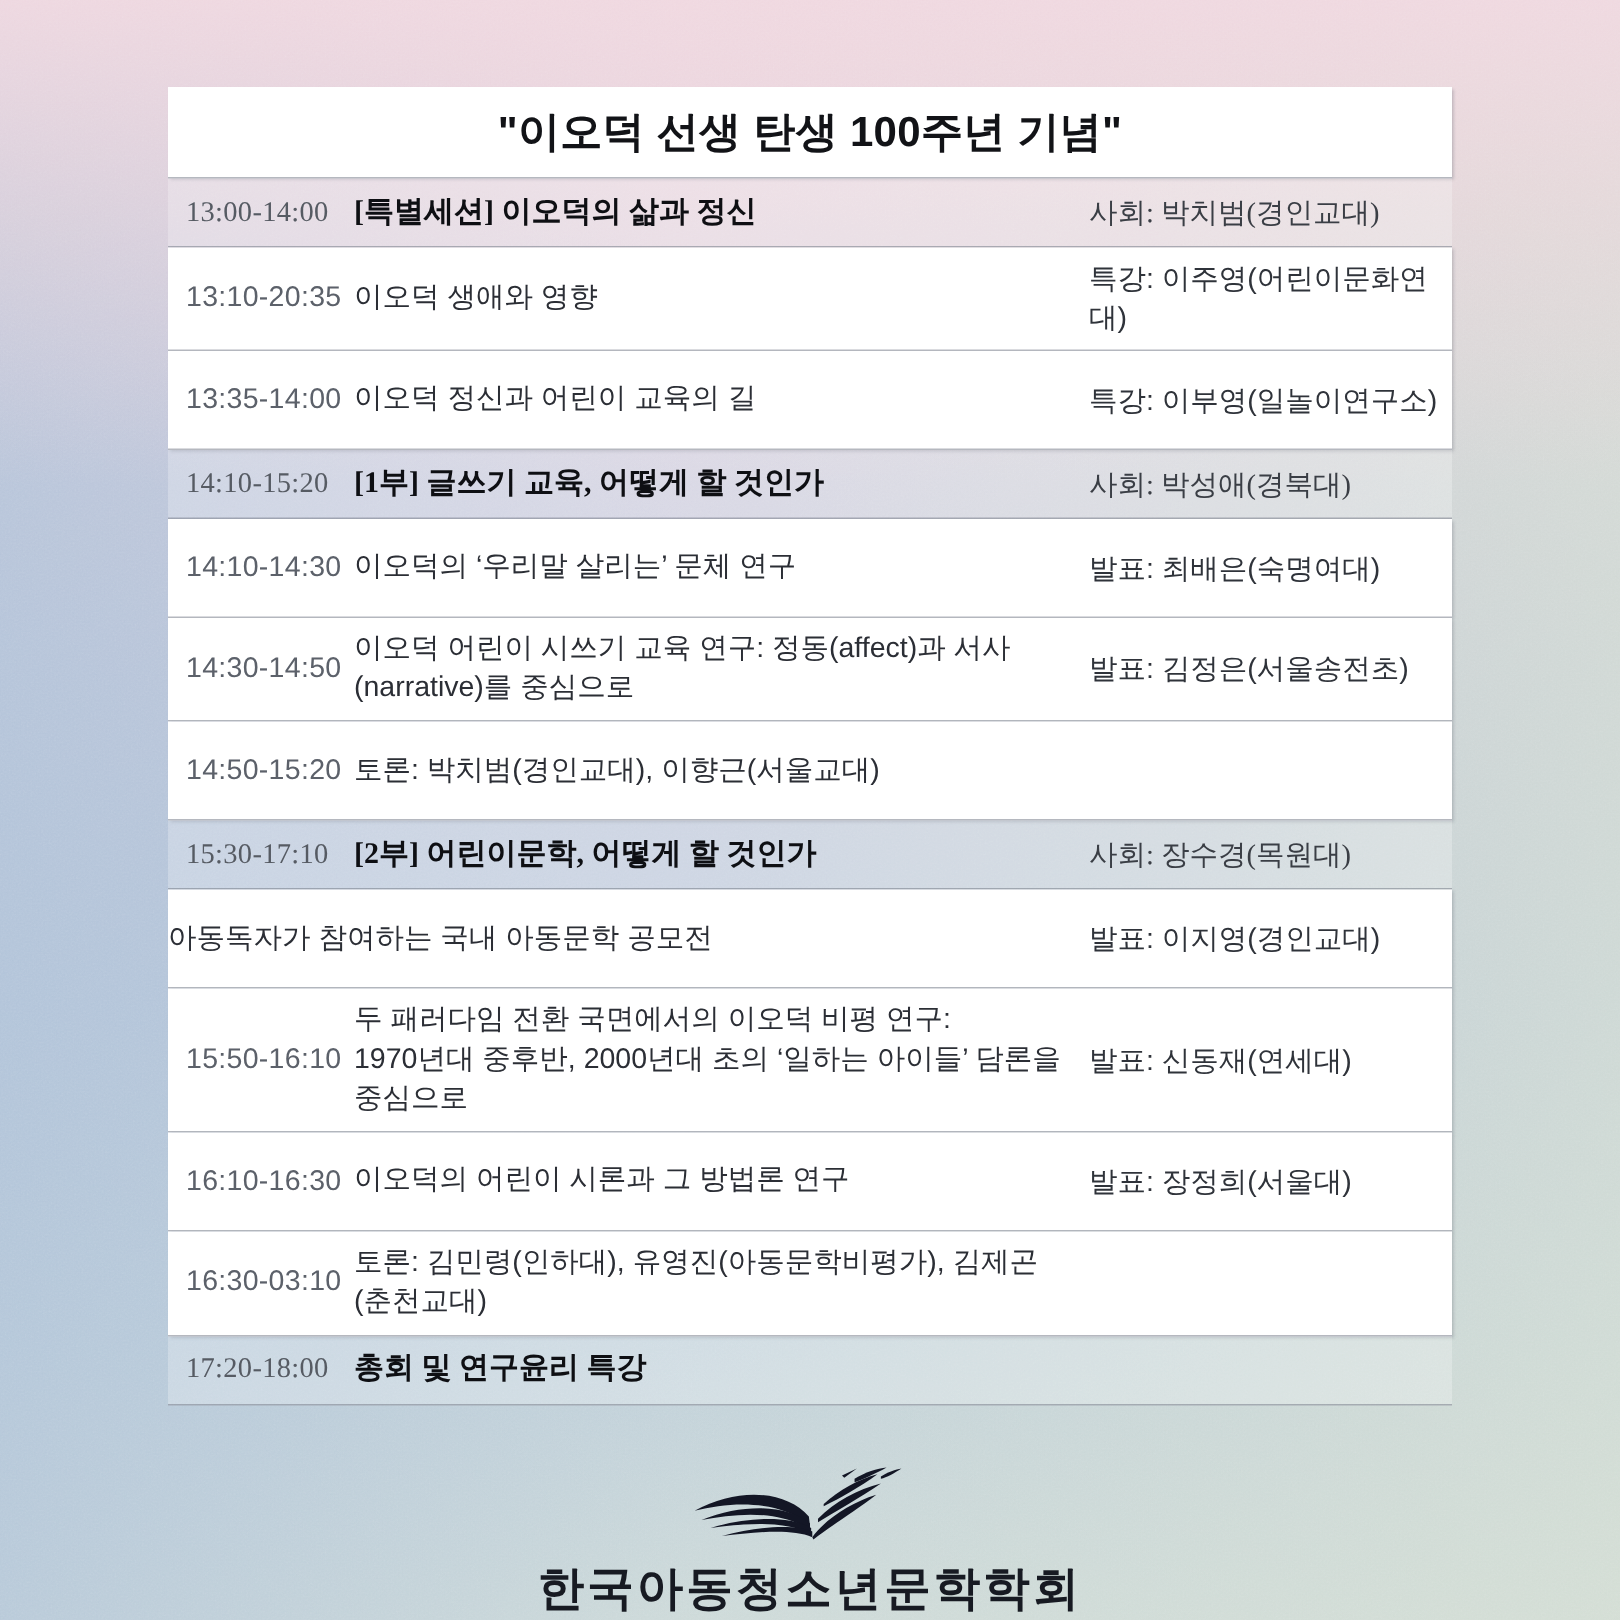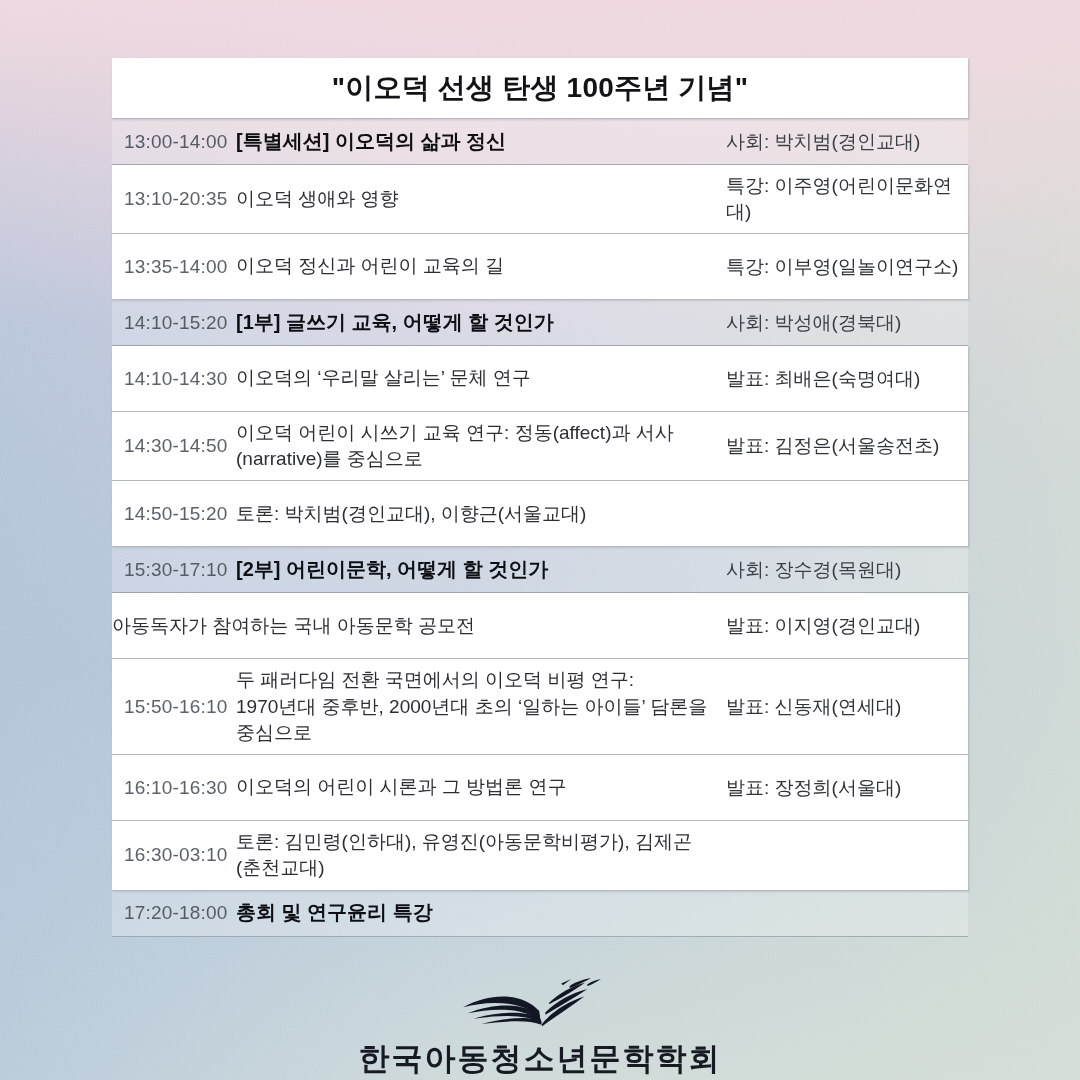--- a/index.html
+++ b/index.html
@@ -14,21 +14,21 @@
   .noise{position:absolute;inset:0;width:1080px;height:1080px;mix-blend-mode:soft-light;opacity:.38;pointer-events:none;}
   .content{position:absolute;left:112px;top:58px;width:856px;}
   .title-bar{
     background:#ffffff;height:60px;display:flex;align-items:center;justify-content:center;
     border-bottom:1px solid rgba(120,126,138,.55);
     box-shadow:1px 1px 2px rgba(70,75,90,.28);
   }
   .title-bar h1{margin:0;font-size:28px;font-weight:700;color:#121317;letter-spacing:.2px;}
   .row{display:flex;align-items:center;border-bottom:1px solid rgba(120,126,138,.55);box-sizing:border-box;}
   .row-item{background:#ffffff;min-height:66px;box-shadow:1px 1px 2px rgba(70,75,90,.25);}
-  .row-section{background:rgba(255,255,255,.26);min-height:46px;}
+  .row-section{background:rgba(255,255,255,.26);min-height:46px;font-family:Liberation Serif, serif;}
   .cell{padding:8px 0;}
   .cell-time{width:112px;flex:0 0 112px;padding-left:12px;font-size:19px;color:#5c616a;letter-spacing:.2px;}
   .row-section .cell-time{color:#565b63;}
   .cell-title{flex:1;font-size:19px;color:#2b2e35;line-height:1.38;white-space:pre-line;padding-right:10px;}
   .row-section .cell-title{font-size:20px;font-weight:700;color:#0e0f13;}
   .cell-speaker{width:238px;flex:0 0 238px;font-size:19px;color:#2f333a;padding-right:4px;}
   .row-section .cell-speaker{color:#3a3e45;}
   .footer{position:absolute;top:976px;left:0;width:1080px;text-align:center;}
   .book-icon{display:block;margin:0 auto;width:160px;height:64px;}
   .org-name{font-size:31px;font-weight:600;color:#171a22;letter-spacing:2px;margin-top:-2px;}

